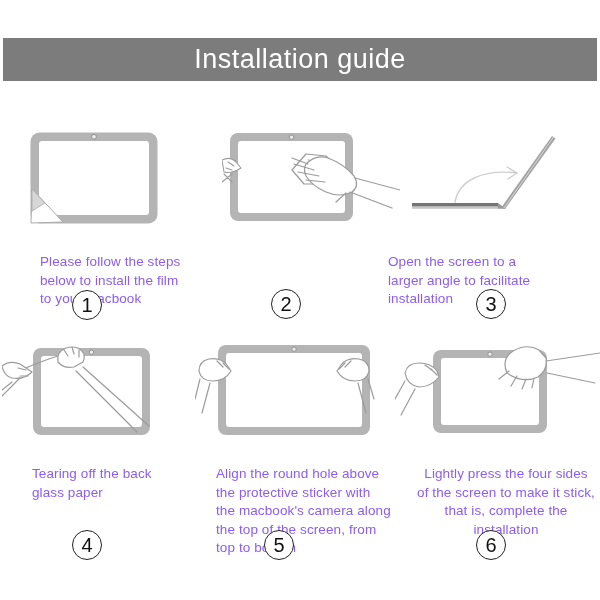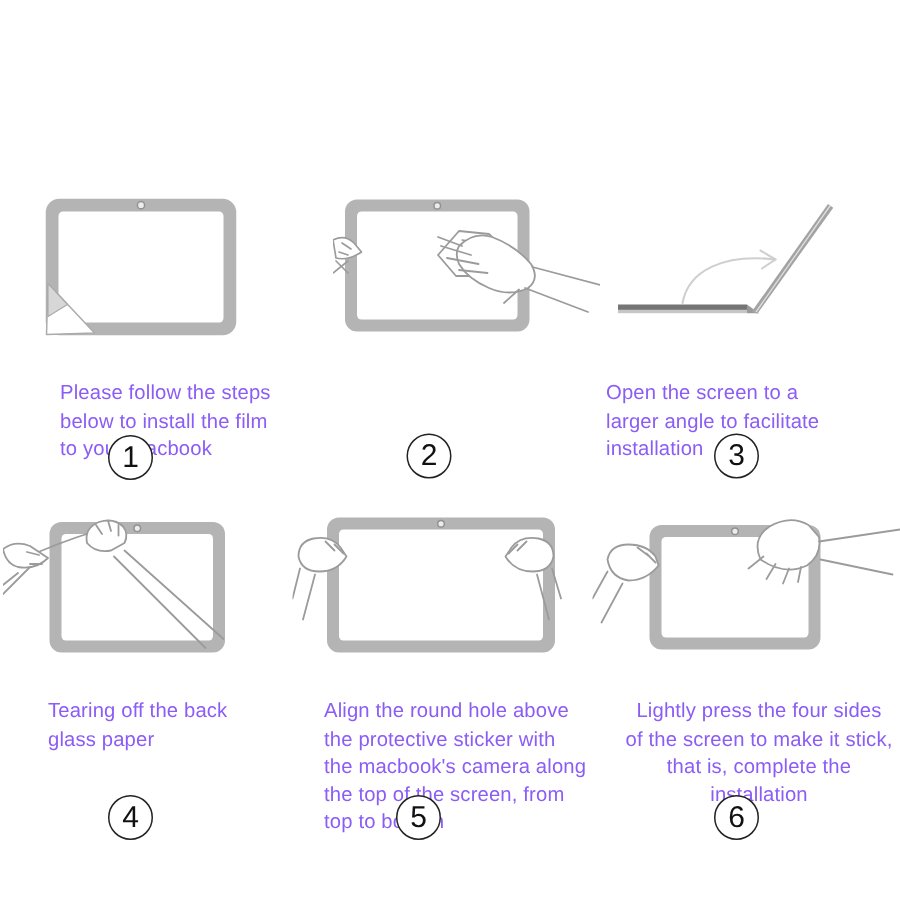--- a/index.html
+++ b/index.html
@@ -19,21 +19,21 @@
     position:absolute; font-size:13.5px; line-height:18.5px; color:#8b5cf6;
     white-space:pre-line; letter-spacing:0.1px;margin-top:24px;
   }
   .num-badge {
     position:absolute; width:28px; height:28px; border:1.6px solid #222222;
     border-radius:50%; background:#ffffff; display:flex; align-items:center;
     justify-content:center; font-size:20px; font-weight:400; color:#111111;
   }
   #c1 { left:40px;  top:229px; width:162px; }
   #c2 { left:230px; top:229px; width:162px; }
-  #c3 { left:404px; top:229px; width:172px; }
+  #c3 { left:388px; top:229px; width:172px; }
   #c4 { left:32px;  top:441px; width:162px; }
   #c5 { left:216px; top:441px; width:176px; }
   #c6 { left:412px; top:441px; width:188px;text-align:center; }
   #n1 { left:72px;  top:290px; }
   #n2 { left:271px; top:289px; }
   #n3 { left:476px; top:289px; }
   #n4 { left:72px;  top:530px; }
   #n5 { left:264px; top:530px; }
   #n6 { left:476px; top:530px; }
   #i1 { left:30px;  top:132px; }
@@ -41,20 +41,23 @@
   #i3 { left:405px; top:126px; }
   #i4 { left:2px;   top:338px; }
   #i5 { left:195px; top:337px; }
   #i6 { left:395px; top:337px; }
 </style>
 </head>
 <body>
 
 <div class="page">
 
+  <div class="header-bar">
+    <div class="header-title">Installation guide</div>
+  </div>
 
   <svg id="i1" class="illus" width="128" height="93" viewBox="0 0 128 93">
     <g>
       <rect x="0.5" y="0.5" width="127" height="91" rx="9" fill="#b4b4b4"></rect>
       <rect x="9" y="9" width="110" height="74" rx="3" fill="#ffffff"></rect>
       <circle cx="64" cy="4.8" r="2.4" fill="#ececec" stroke="#929292" stroke-width="1"></circle>
     </g>
     <g>
       <polygon points="2,57 33,90 1,91" fill="#ffffff" stroke="#ababab" stroke-width="1" stroke-linejoin="round"></polygon>
       <polygon points="2,57 15,71 2,79" fill="#d7d7d7" stroke="#ababab" stroke-width="0.8" stroke-linejoin="round"></polygon>

